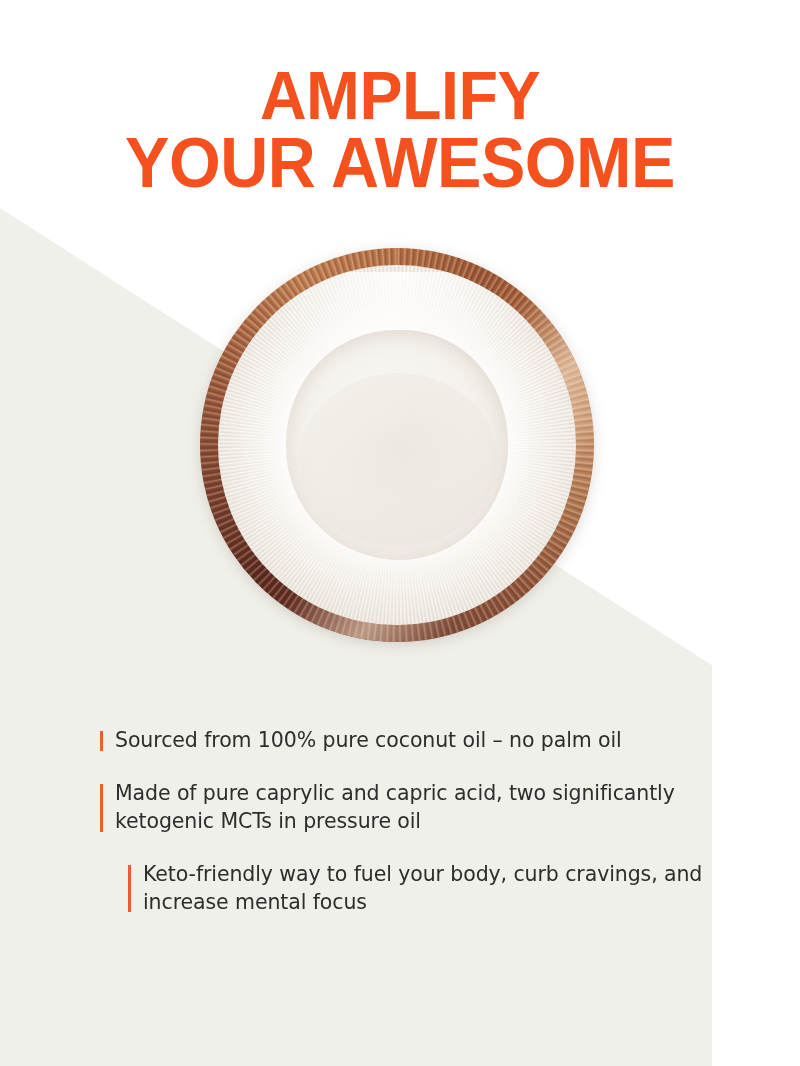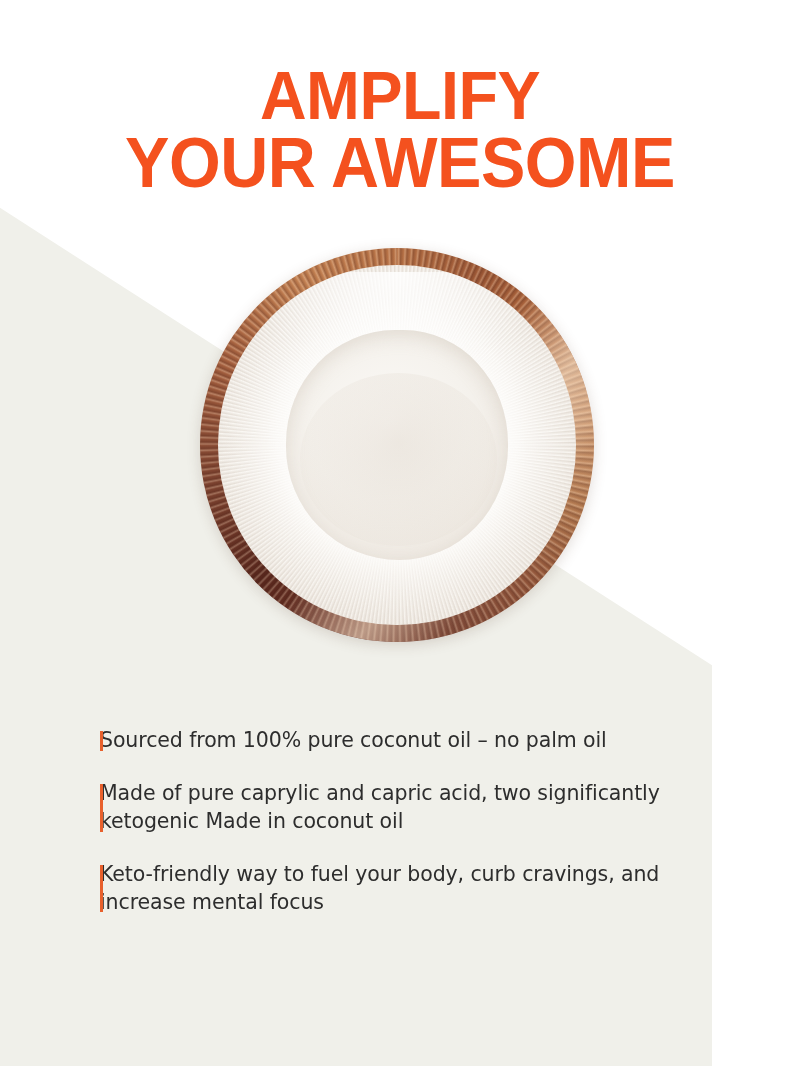--- a/index.html
+++ b/index.html
@@ -180,23 +180,24 @@
   
   .bullets {
     position: absolute;
     left: 100px;
     top: 727px;
     width: 640px;
     z-index: 6;
   }
   .bullet {
     position: relative;
+    padding-left: 15px;
     margin-bottom: 25px;
   }
-  .bullet:last-child { margin-bottom: 0; }
+  .bullet:last-child { margin-bottom: 0; margin-left: 28px; }
   .bullet-bar {
     position: absolute;
     left: 0;
     top: 4px;
     bottom: 4px;
     width: 3px;
     background: #e8602c;
   }
   .bullet-text {
     font-family: "DejaVu Sans", "Liberation Sans", sans-serif;
@@ -236,21 +237,21 @@
   <div class="bullets">
 
     <div class="bullet">
       <span class="bullet-bar"></span>
       <div class="bullet-text">Sourced from 100% pure coconut oil – no palm oil</div>
     </div>
 
 
     <div class="bullet">
       <span class="bullet-bar"></span>
-      <div class="bullet-text">Made of pure caprylic and capric acid, two significantly ketogenic Made in coconut oil</div>
+      <div class="bullet-text">Made of pure caprylic and capric acid, two significantly ketogenic MCTs in pressure oil</div>
     </div>
 
     <div class="bullet">
       <span class="bullet-bar"></span>
       <div class="bullet-text">Keto-friendly way to fuel your body, curb cravings, and increase mental focus</div>
     </div>
 
   </div>
 
 </div>

